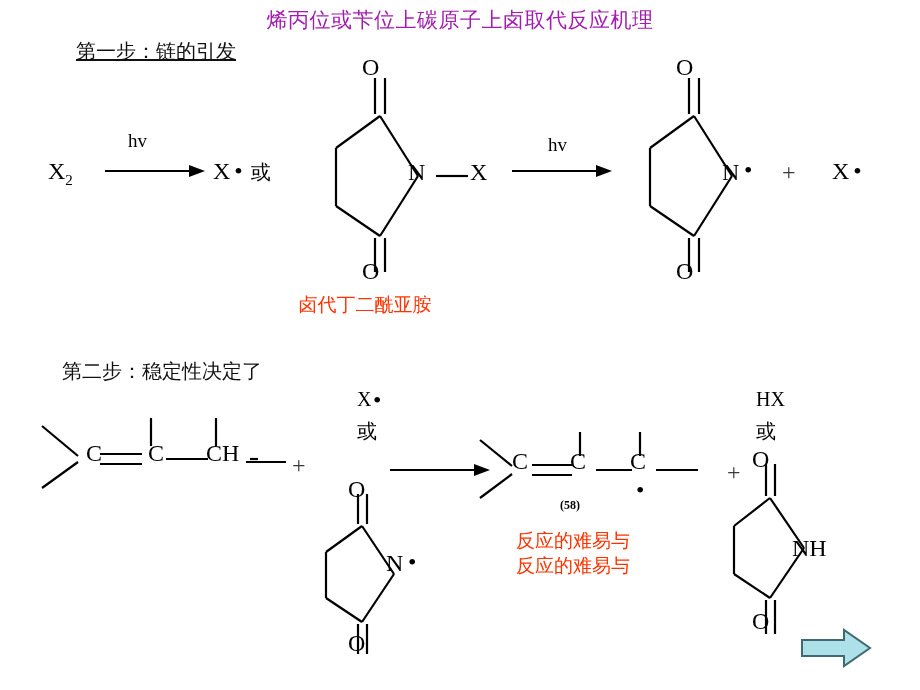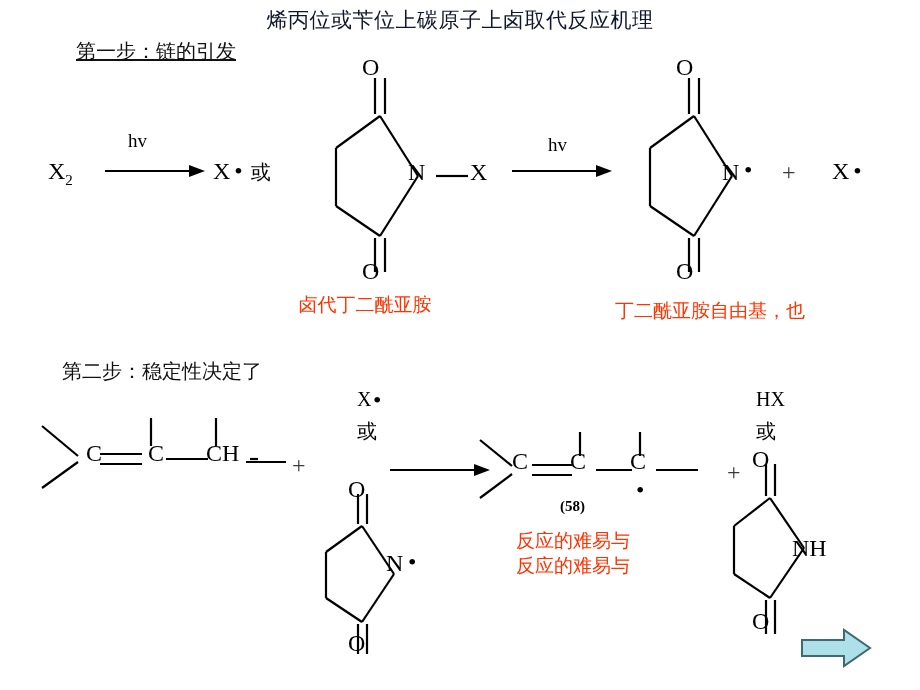--- a/index.html
+++ b/index.html
@@ -15,21 +15,21 @@
     font-family: "Liberation Serif", serif;
     color: #000000;
   }
   .abs { position: absolute; }
 
   
   .title {
     left: 0; top: 6px; width: 920px;
     text-align: center;
     font-size: 21px;
-    color: #0f172a;
+    color: #a21caf;
     letter-spacing: 0.5px;
     white-space: nowrap;
   }
   .step-head {
     font-size: 20px;
     color: #111111;
     white-space: nowrap;
   }
   .red-note {
     color: #FF3300;
@@ -45,21 +45,21 @@
   .chem-label.small { font-size: 20px; }
   .sub {
     font-size: 15px;
     vertical-align: sub;
   }
   .plus {
     font-size: 24px;
     color: #3a3a3a;
   }
   .cmpd-num {
-    font-size: 15px;
+    font-size: 12px;
     font-weight: bold;
     white-space: nowrap;
   }
   .hv {
     font-size: 19px;
     white-space: nowrap;
   }
   .cn-or {
     font-size: 20px;
     white-space: nowrap;
@@ -145,21 +145,20 @@
 <div class="abs chem-label" style="left:676px; top:258px;">O</div>
 <div class="abs chem-label" style="left:722px; top:159px;">N</div>
 <div class="abs dot-mark" style="left:744px; top:158px;">•</div>
 
 <div class="abs plus" style="left:782px; top:159px;">+</div>
 <div class="abs chem-label" style="left:832px; top:158px;">
   <span>X</span><span class="dot-mark" style="margin-left:4px;">•</span>
 </div>
 
 <div class="abs red-note center" style="left:560px; top:298px; width:300px;">
-  <div>丁二酰亚胺自由基，也</div>
 </div>
 
 <div class="abs step-head" style="left:62px; top:358px;">第二步：稳定性决定了</div>
 
 <div class="abs" style="left:38px; top:418px;">
   <svg width="220" height="80" viewBox="0 0 220 80">
 
     <line x1="4" y1="8" x2="40" y2="38" stroke="#000" stroke-width="2.2"></line>
     <line x1="4" y1="70" x2="40" y2="44" stroke="#000" stroke-width="2.2"></line>
 

